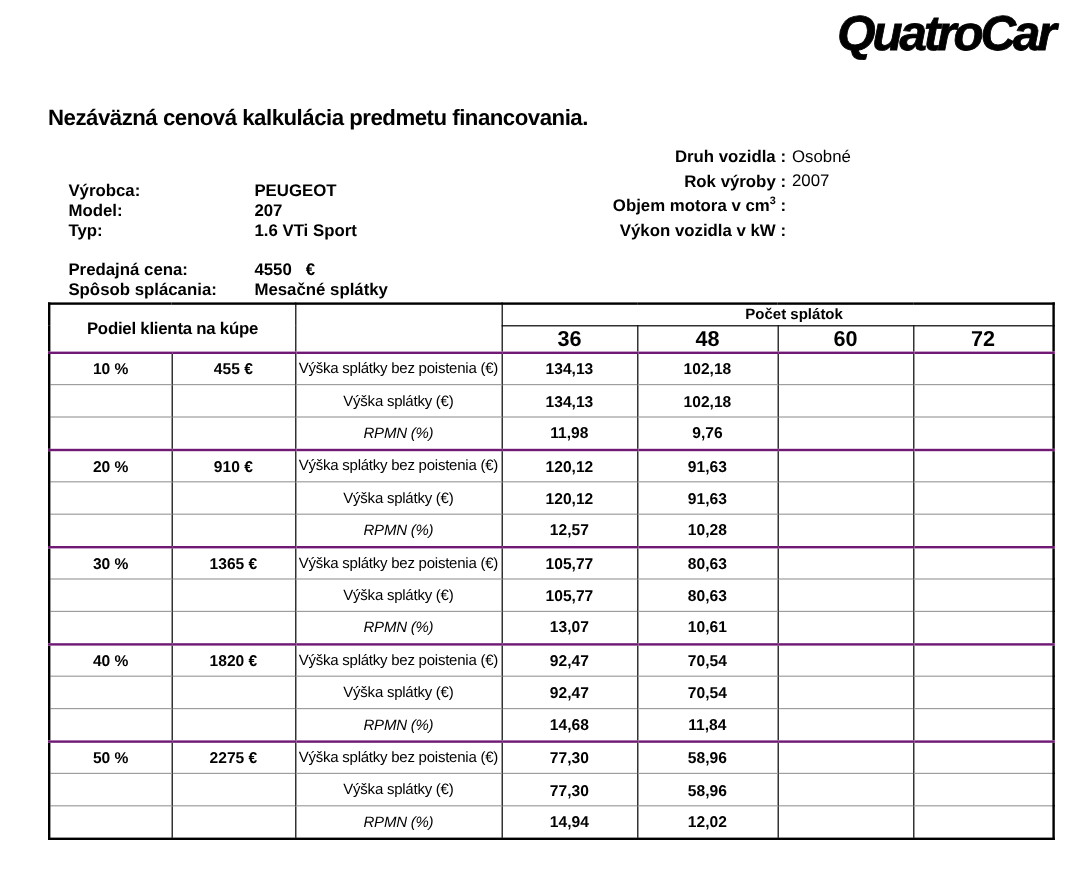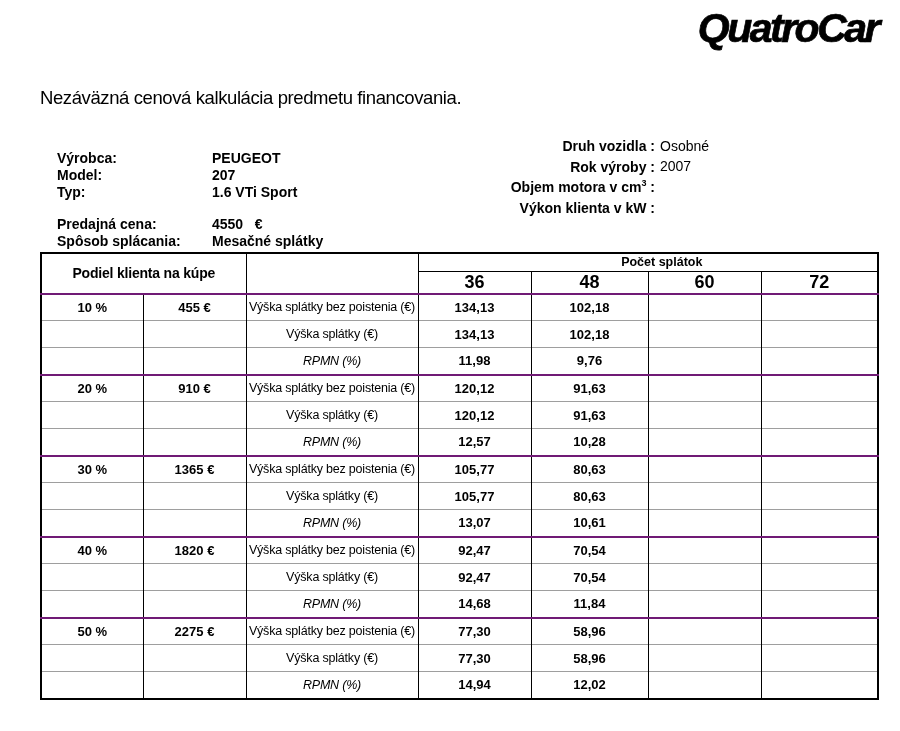--- a/index.html
+++ b/index.html
@@ -16,30 +16,30 @@
   .brand {
     font-size:41px; line-height:1; font-weight:bold; font-style:italic;
     letter-spacing:-2.5px; -webkit-text-stroke:0.7px #000;
     white-space:nowrap;
   }
   .logo-sub { display:flex; align-items:center; justify-content:flex-end; gap:5px; margin-top:-3px; padding-right:14px; }
   .swoosh { display:block; }
   .tagline { font-size:11.5px; font-style:italic; font-weight:bold; letter-spacing:0.3px; white-space:nowrap; }
 
   
-  .title { position:absolute; left:40px; top:87px; font-size:18.5px; font-weight:normal; letter-spacing:-0.4px; white-space:nowrap; }
+  .title { position:absolute; left:40px; top:87px; font-size:18.5px; font-weight:bold; letter-spacing:-0.4px; white-space:nowrap; }
 
   
   .info-left { position:absolute; left:57px; top:122px; font-size:14px; line-height:17px;margin-top:28px; }
   .info-left .irow { white-space:nowrap; }
   .info-left .lbl { display:inline-block; width:155px; font-weight:bold; }
   .info-left .val { font-weight:bold; white-space:pre; }
   .block-gap { height:15px; }
 
-  .info-right { position:absolute; left:430px; top:134px; font-size:14px; line-height:17px; }
+  .info-right { position:absolute; left:430px; top:118px; font-size:14px; line-height:17px; }
   .info-right .irow { white-space:nowrap; }
   .rlbl { display:inline-block; width:225px; text-align:right; font-weight:bold; white-space:pre; }
   .rlbl sup { font-size:9px; }
   .rval { margin-left:5px; font-weight:normal; }
 
   
   table.fin {
     position:absolute; left:40px; top:252px;
     width:837px; border-collapse:collapse; table-layout:fixed;
     border:2px solid #000;
@@ -94,21 +94,21 @@
     <div class="irow">
       <span class="rlbl"><span>Druh vozidla</span><sup></sup><span> :</span></span><span class="rval">Osobné</span>
     </div>
     <div class="irow">
       <span class="rlbl"><span>Rok výroby</span><sup></sup><span> :</span></span><span class="rval">2007</span>
     </div>
     <div class="irow">
       <span class="rlbl"><span>Objem motora v cm</span><sup>3</sup><span> :</span></span><span class="rval"></span>
     </div>
     <div class="irow">
-      <span class="rlbl"><span>Výkon klienta v kW</span><sup></sup><span> :</span></span><span class="rval"></span>
+      <span class="rlbl"><span>Výkon vozidla v kW</span><sup></sup><span> :</span></span><span class="rval"></span>
     </div>
   </div>
 
   <table class="fin">
     <colgroup>
       <col style="width:102px">
         <col style="width:103px">
         <col style="width:172px">
       <col style="width:113px">
         <col style="width:117px">

